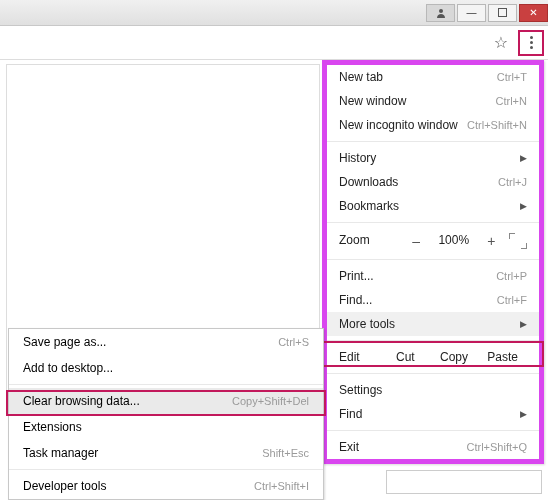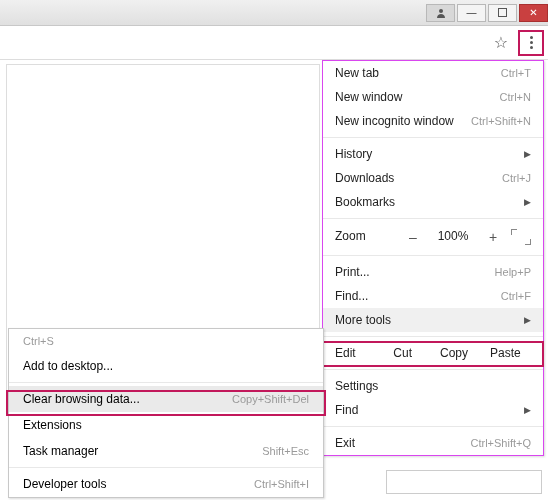--- a/index.html
+++ b/index.html
@@ -15,21 +15,21 @@
   .toolbar { height:34px; border-bottom:1px solid #ddd; display:flex; justify-content:flex-end; align-items:center; padding-right:4px; gap:4px; }
   .star { font-size:16px; color:#555; padding:0 6px; }
   .kebab { width:26px; height:26px; border:2px solid #c2185b; display:flex; align-items:center; justify-content:center; }
   .dots { display:flex; flex-direction:column; gap:2px; }
   .dots span { width:3px; height:3px; background:#555; border-radius:50%; }
 
   
   .leftpanel { position:absolute; left:6px; top:64px; width:314px; height:338px; border:1px solid #ddd; }
 
   
-  .menu { position:absolute; right:4px; top:60px; width:222px; background:#fff; border:1px solid #d946ef; box-shadow:1px 1px 2px rgba(0,0,0,.15); font-size:12px; color:#222; }
+  .menu { position:absolute; right:4px; top:60px; width:222px; background:#fff; border:5px solid #d946ef; box-shadow:1px 1px 2px rgba(0,0,0,.15); font-size:12px; color:#222; }
   .menu .sep { height:1px; background:#e8e8e8; margin:4px 0; }
   .mi { display:flex; align-items:center; justify-content:space-between; padding:5px 12px; cursor:default; position:relative; }
   .mi .lbl { flex:1; }
   .mi .sc { color:#9a9a9a; font-size:11px; }
   .mi .arr { color:#555; font-size:9px; margin-left:6px; }
 
   .zoomrow { display:flex; align-items:flex-start; padding:6px 12px; gap:8px; }
   .zoomrow .lbl { flex:0 0 60px; }
   .zoomrow .zb { width:20px; text-align:center; color:#555; font-size:14px; }
   .zoomrow .pct { width:44px; text-align:center; font-size:12px; }
@@ -121,21 +121,21 @@
   <div class="zoomrow">
     <span class="lbl">Zoom</span>
     <span class="zb">–</span>
     <span class="pct">100%</span>
     <span class="zb">+</span>
     <span class="full"></span>
   </div>
   <div class="sep"></div>
   <div class="mi">
       <span class="lbl">Print...</span>
-      <span class="sc">Help+P</span>
+      <span class="sc">Ctrl+P</span>
     </div>
   <div class="mi">
       <span class="lbl">Find...</span>
       <span class="sc">Ctrl+F</span>
     </div>
   <div class="mi hl">
       <span class="lbl">More tools</span>
       <span class="arr">▶</span>
     </div>
   <div class="sep"></div>
@@ -156,20 +156,21 @@
   <div class="sep"></div>
   <div class="mi">
       <span class="lbl">Exit</span>
       <span class="sc">Ctrl+Shift+Q</span>
     </div>
 </div>
 <div class="hlborder"></div>
 
 <div class="submenu">
   <div class="mi">
+      <span class="lbl">Save page as...</span>
       <span class="sc">Ctrl+S</span>
     </div>
   <div class="mi">
       <span class="lbl">Add to desktop...</span>
     </div>
   <div class="sep"></div>
   <div class="mi hl">
       <span class="lbl">Clear browsing data...</span>
       <span class="sc">Copy+Shift+Del</span>
     </div>

